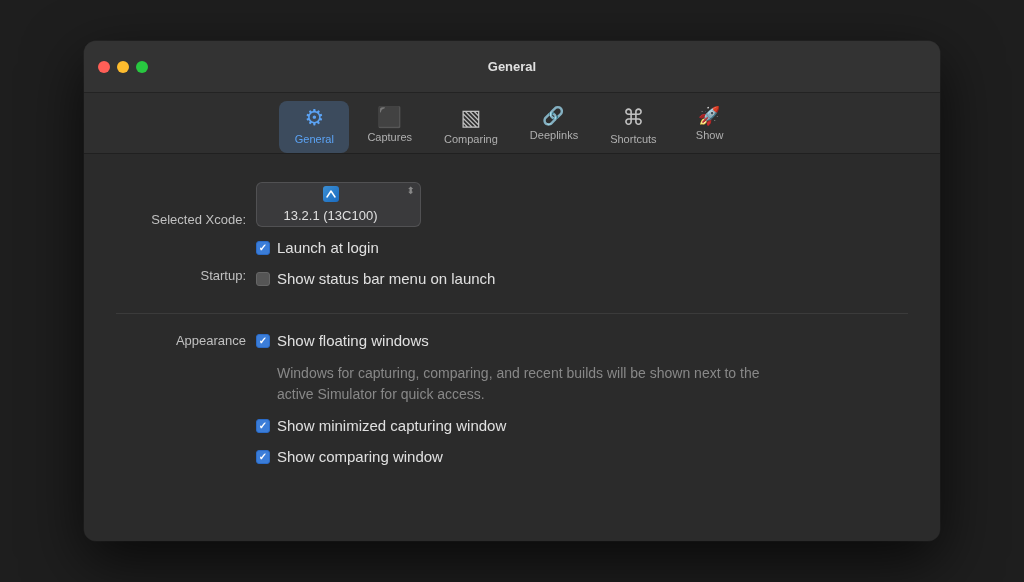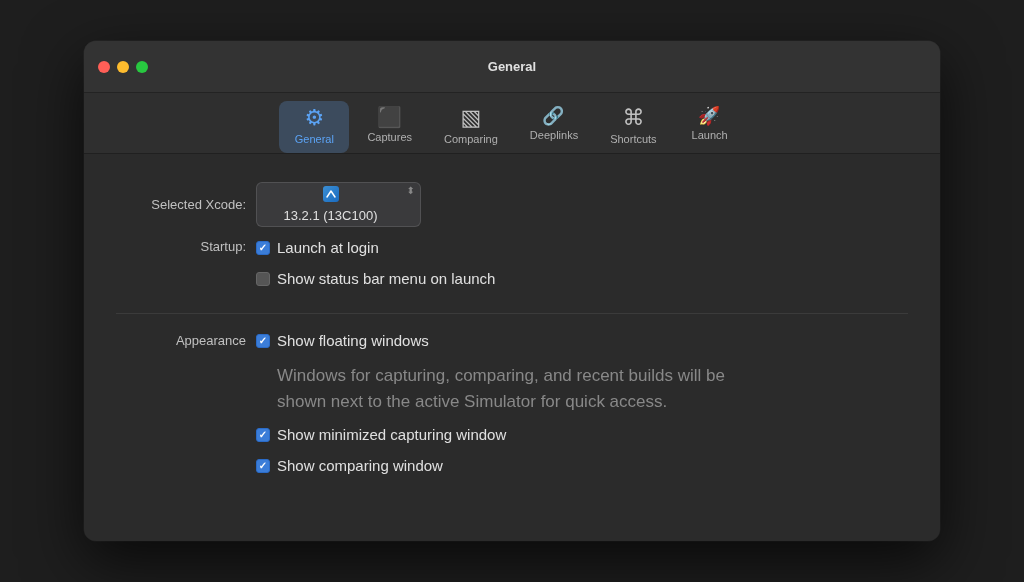--- a/index.html
+++ b/index.html
@@ -111,20 +111,21 @@
       margin-bottom: 12px;
     }
 
     .form-label {
       color: #c0c0c0;
       font-size: 13px;
       text-align: right;
       min-width: 130px;
       margin-right: 10px;
       flex-shrink: 0;
+      margin-top: 29px;
     }
 
     .xcode-select {
       background: #3a3a3c;
       border: 1px solid rgba(255,255,255,0.12);
       border-radius: 6px;
       color: #e0e0e0;
       font-size: 13px;
       padding: 3px 24px 3px 8px;
       display: flex;
@@ -215,21 +216,21 @@
     }
 
     .appearance-content {
       display: flex;
       flex-direction: column;
       gap: 6px;
     }
 
     .description-text {
       color: #888;
-      font-size: 17px;
+      font-size: 14px;
       margin-left: 21px;
       margin-bottom: 6px;
       max-width: 490px;
       line-height: 1.5;
     }
 
     .startup-block {
       display: flex;
       flex-direction: column;
       gap: 6px;
@@ -271,21 +272,21 @@
       <span class="label">Deeplinks</span>
     </div>
 
     <div class="toolbar-item">
       <span class="icon" style="color:#c0c0c0;">⌘</span>
       <span class="label">Shortcuts</span>
     </div>
 
     <div class="toolbar-item">
       <span class="icon" style="color:#c0c0c0; font-size:18px;">🚀</span>
-      <span class="label">Launch</span>
+      <span class="label">Show</span>
     </div>
 
   </div>
 
   <div class="content">
 
     <div class="form-row">
       <span class="form-label">Selected Xcode:</span>
       <div class="xcode-select">
         <div class="xcode-icon">

